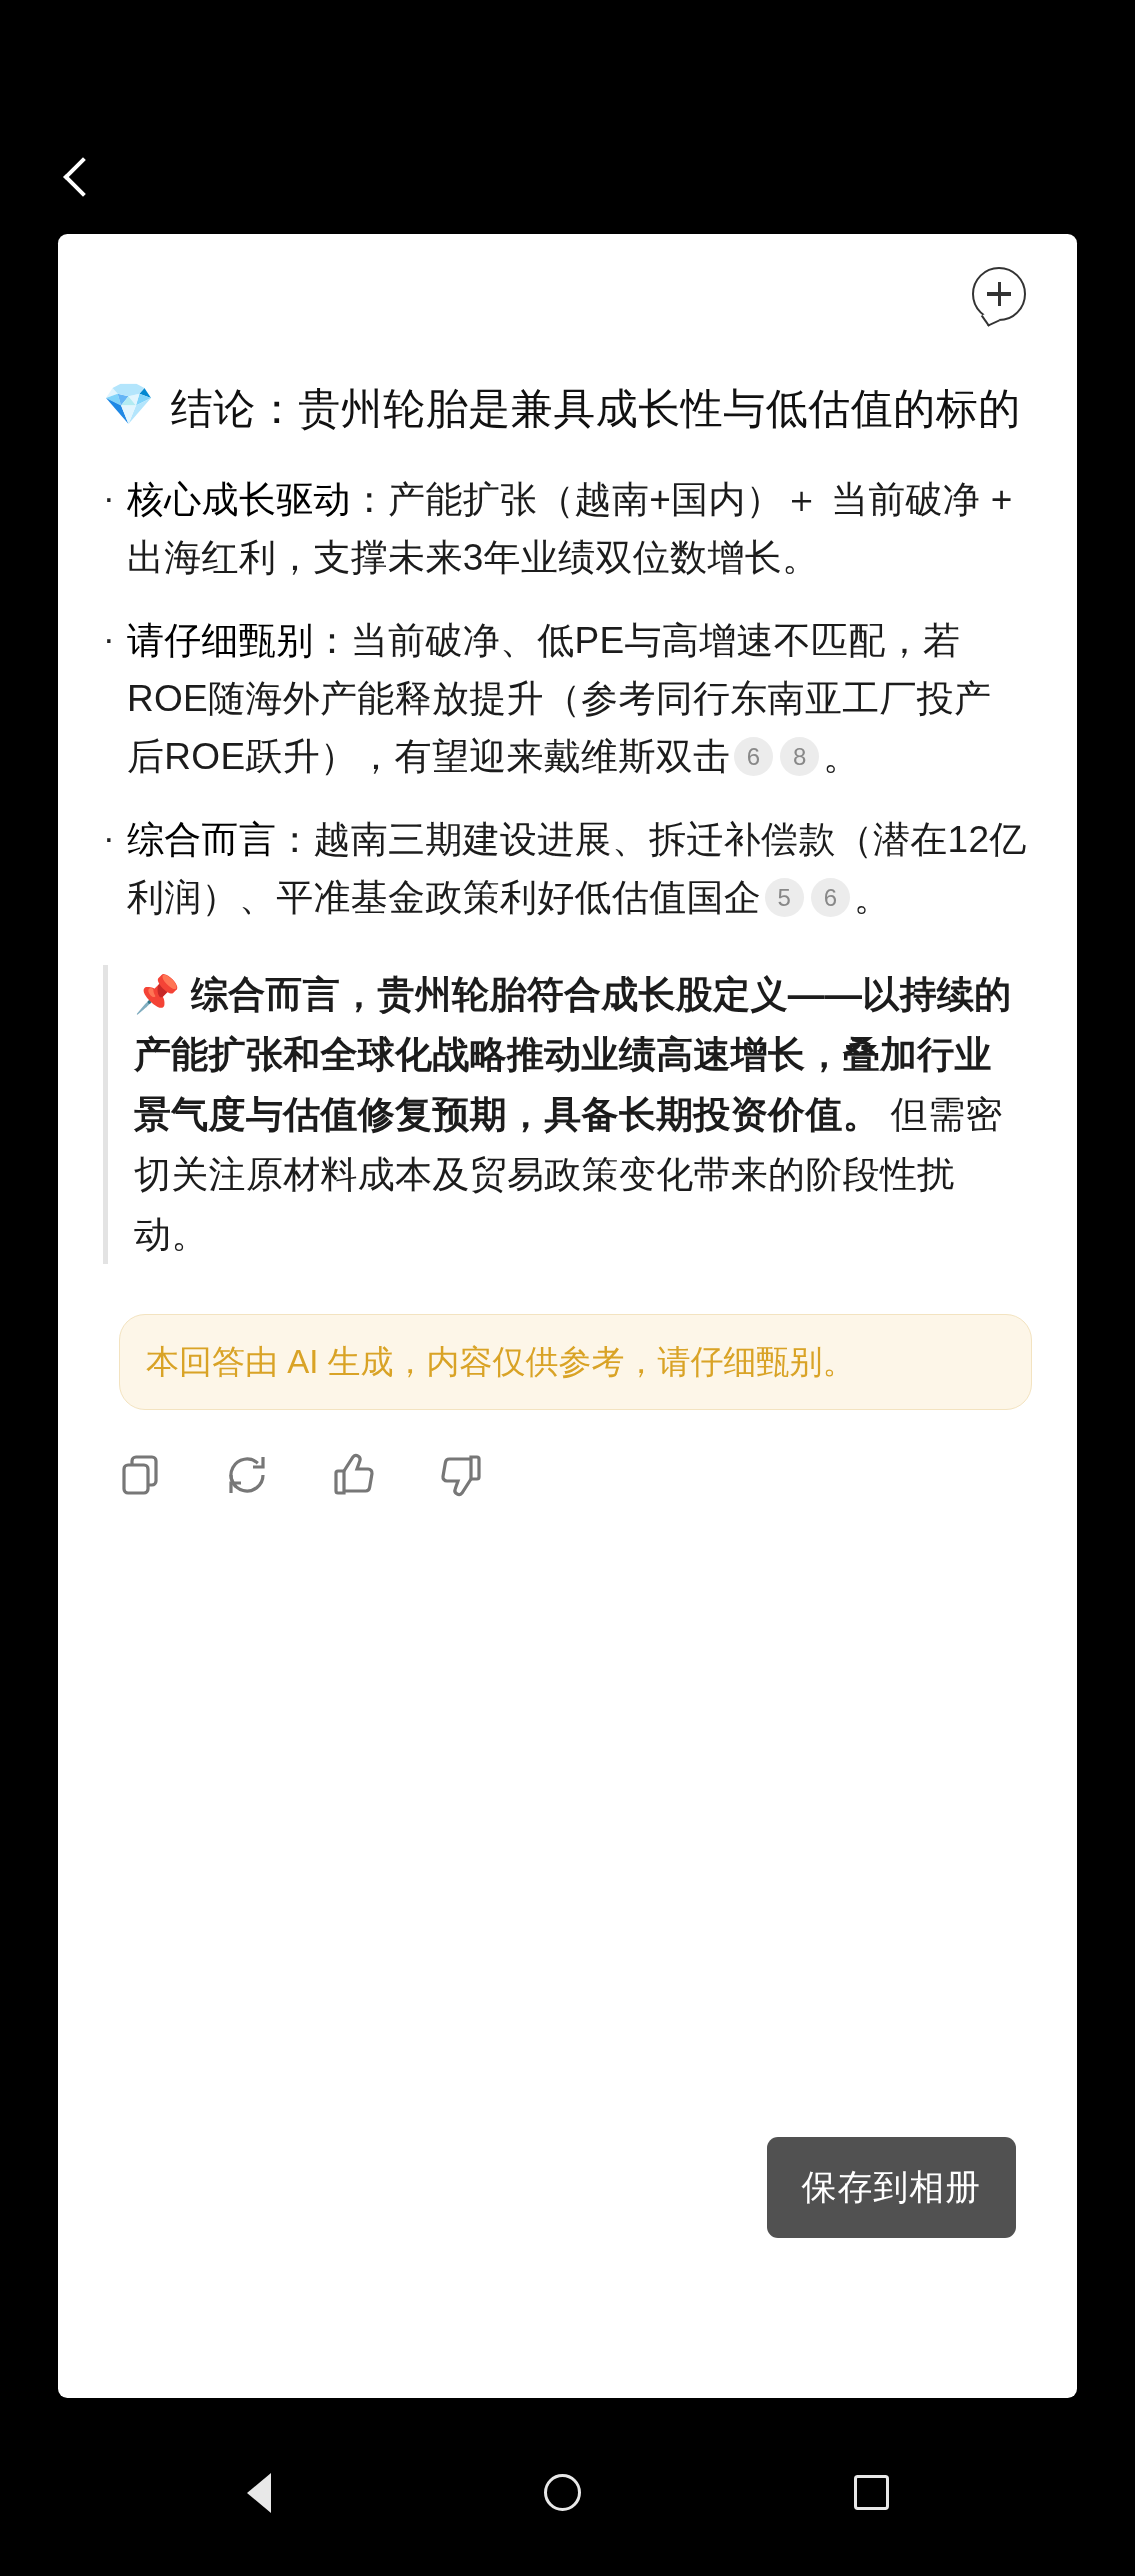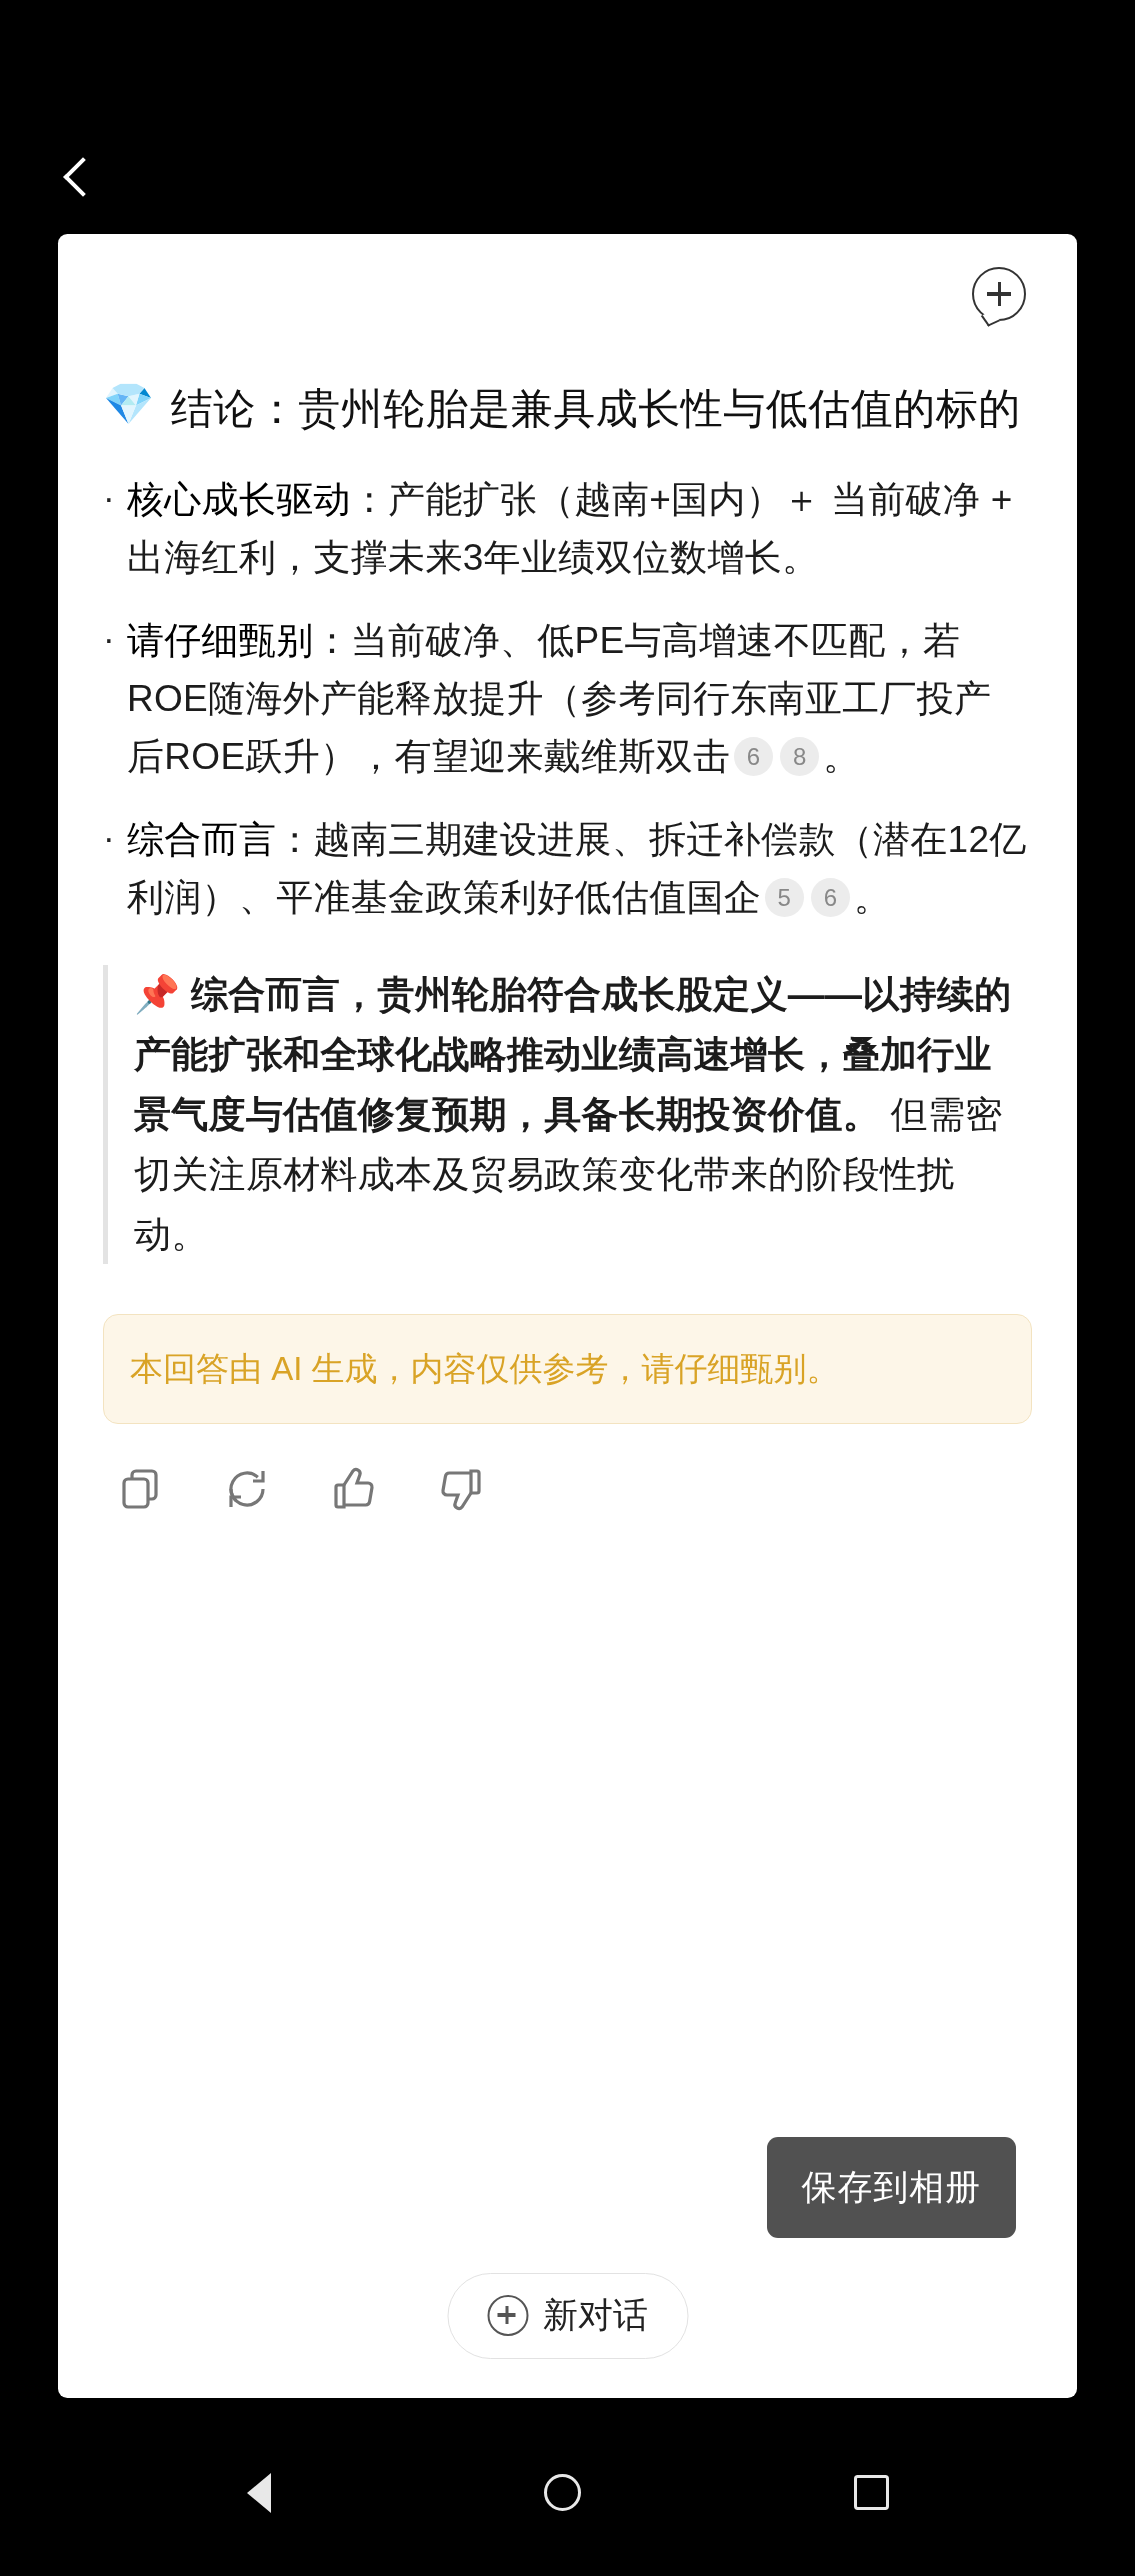--- a/index.html
+++ b/index.html
@@ -248,22 +248,23 @@
     letter-spacing: 0.3px;
   }
   .summary .pin { font-weight: normal; }
   .summary .tail { font-weight: normal; }
 
   
   .notice {
     margin-top: 50px;
     background: #fdf6e8;
     border: 1.9px solid #f3e3c0;
-    border-radius: 15px;
-    padding: 28px 26px;
+    border-radius: 26px;
+    padding: 21px 26px;
+    margin-left: 16px;
   }
   .notice span {
     font-size: 33px;
     color: #d9a326;
     line-height: 1.55;
   }
 
   
   .actions {
     display: flex;
@@ -433,24 +434,20 @@
       <div class="act">
         <svg width="48" height="48" viewBox="0 0 24 24" fill="none" stroke="#777" stroke-width="1.6">
           <path d="M17 14V3h3a1 1 0 0 1 1 1v9a1 1 0 0 1-1 1h-3z"></path>
           <path d="M17 14l-4.5 7a2 2 0 0 1-3.4-2L10.5 15H5a2 2 0 0 1-2-2.3l1.2-7A2 2 0 0 1 6.2 4H17"></path>
         </svg>
       </div>
     </div>
 
     <div class="save-toast">保存到相册</div>
 
-    <div class="newchat">
-      <div class="plus-circle"></div>
-      <span>新对话</span>
-    </div>
 
   </div>
 
   <div class="navbar">
     <div class="nav-back"></div>
     <div class="nav-home"></div>
     <div class="nav-recent"></div>
   </div>
 
 </div>

